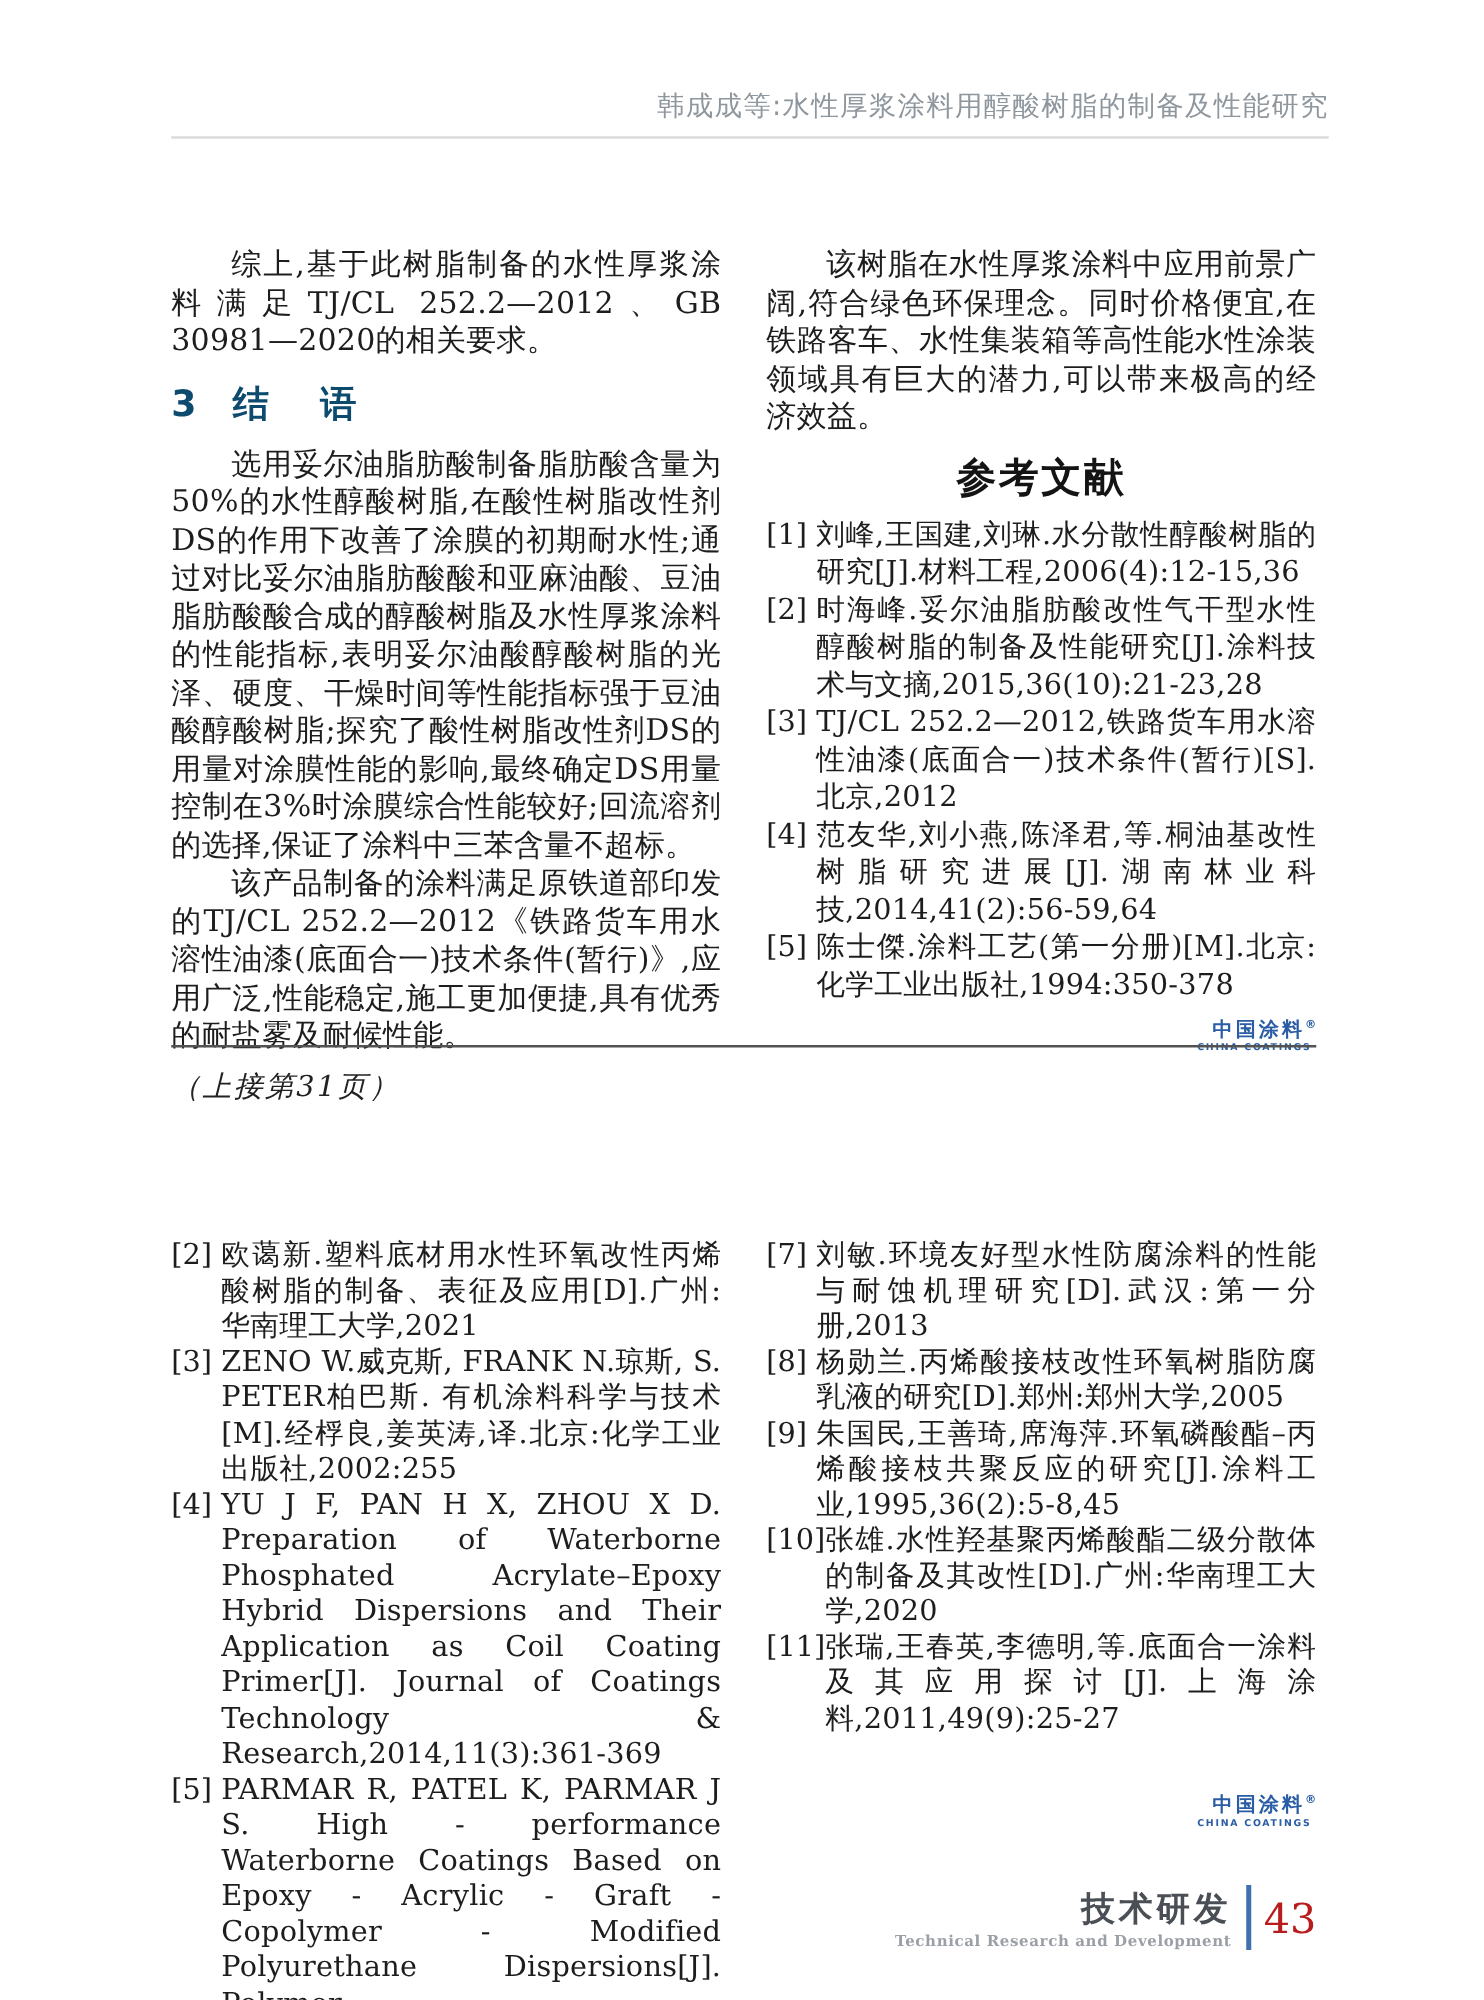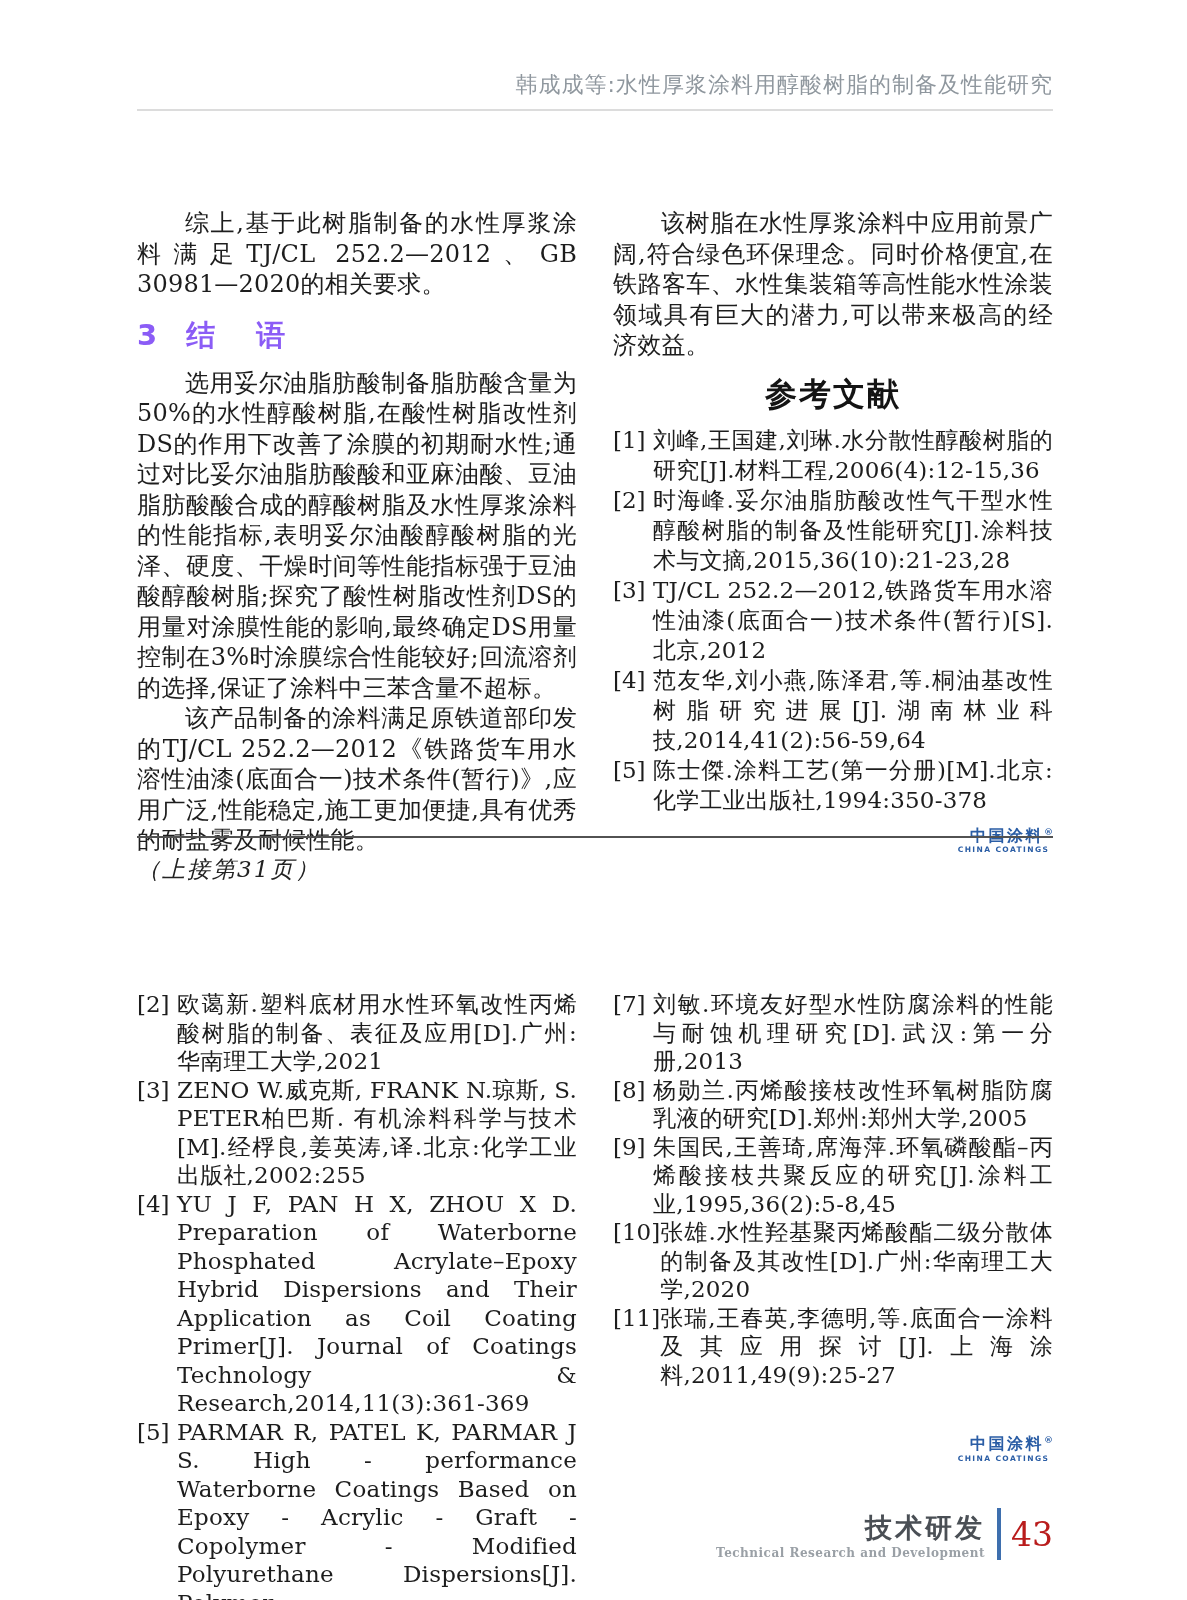--- a/index.html
+++ b/index.html
@@ -5,44 +5,44 @@
   html,body { margin:0; padding:0; background:#ffffff; }
   .page {
     position:relative;
     width:1187px; height:1600px;
     background:#ffffff;
     overflow:hidden;
     font-family:"DejaVu Serif","Liberation Serif",serif;
     color:#1d1d1d;
   }
   
-  .running-header { position:absolute; top:0; left:137px; right:134px; }
+  .running-header { position:absolute; top:0; left:137px; right:124px; }
   .running-title {
     padding-top:70px;
     text-align:right;
     font-family:"DejaVu Sans","Liberation Sans",sans-serif;
     font-size:22px; color:#8f979e; letter-spacing:1px;
   }
   .header-rule { margin-top:9px; border-top:2px solid #dcdcdc; height:0; }
 
   
   .cols { position:absolute; left:137px; right:134px; display:flex; gap:36px; }
-  .cols.upper { top:208px; }
+  .cols.upper { top:196px; }
   .cols.lower { top:990px; }
   .col { flex:1; min-width:0; }
 
   p.para {
     margin:0; font-size:24px; line-height:30.5px;
     text-align:justify; text-indent:2em; letter-spacing:0.2px;
   }
 
   .section-heading {
     margin:16px 0 12px 0;
     font-family:"DejaVu Sans","Liberation Sans",sans-serif;
-    font-size:29px; font-weight:bold; color:#8b5cf6; letter-spacing:1px;
+    font-size:29px; font-weight:bold; color:#0c4a6e; letter-spacing:1px;
   }
   .section-heading .sec-num { margin-right:28px; }
   .section-heading .sec-title { letter-spacing:6px; }
 
   .refs-heading {
     margin:12px 0 8px 0; text-align:center;
     font-family:"DejaVu Sans","Liberation Sans",sans-serif;
     font-size:32px; font-weight:bold; color:#141414; letter-spacing:2px;
   }
 

